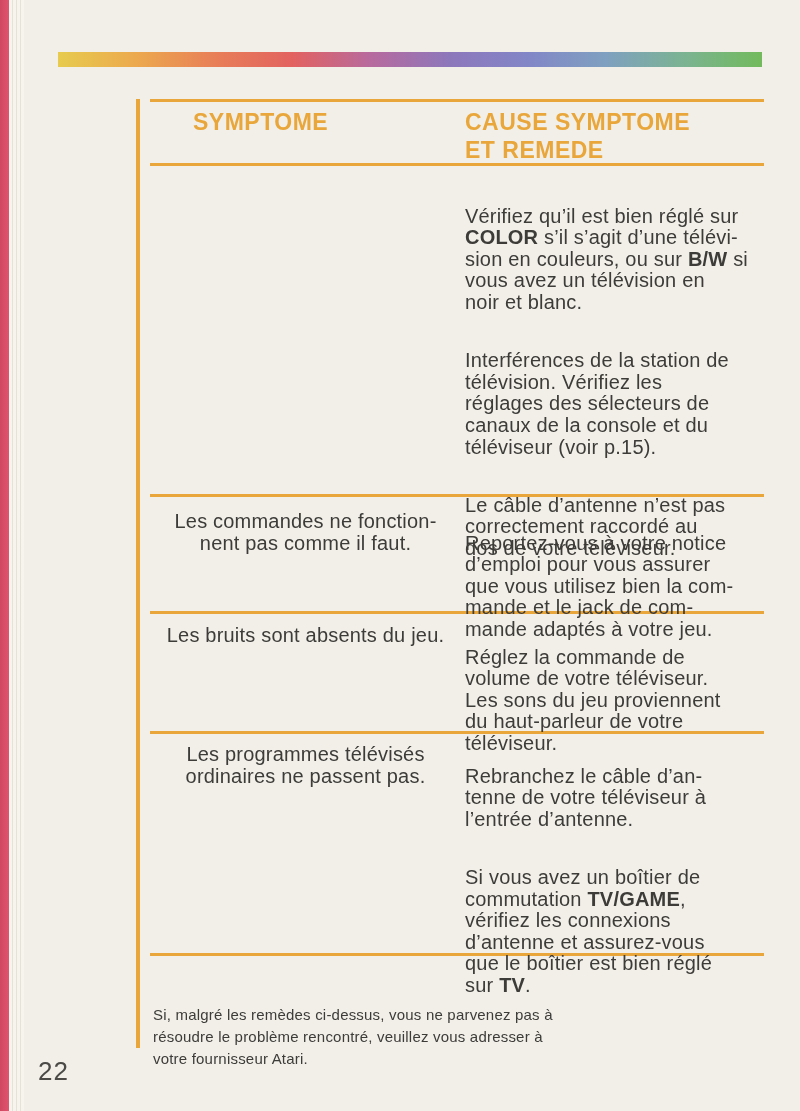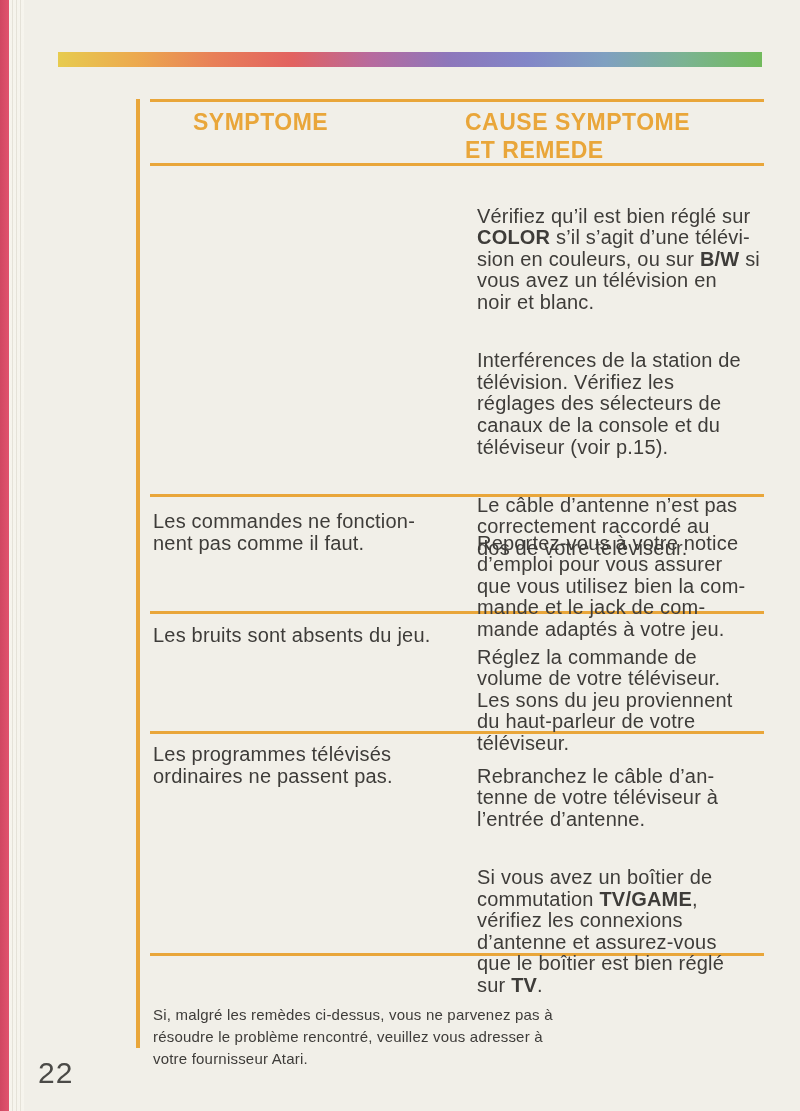--- a/index.html
+++ b/index.html
@@ -46,37 +46,37 @@
     font-size:23px;font-weight:700;letter-spacing:.5px;
     line-height:28px;
   }
   .hdr-symptom{left:13px;margin-left:40px;}
   .hdr-cause{left:325px;}
   .cell{
     position:absolute;
     font-size:20px;line-height:21.6px;letter-spacing:.2px;
     white-space:pre-line;
   }
-  .cell p{white-space:pre-line;margin:0 0 15px 12px;}
+  .cell p{white-space:pre-line;margin:0 0 15px 0;}
   .cell p:last-child{margin-bottom:0;}
-  .col-left{left:13px;width:305px;}
+  .col-left{left:13px;width:305px;text-align:center;}
   .col-right{left:325px;width:305px;}
   .row1{top:85px;}
   .row2{top:412px;}
   .row3{top:526px;}
   .row4{top:645px;}
   .footer-note{
     position:absolute;left:13px;top:905px;width:600px;
     font-size:15px;line-height:22px;letter-spacing:.2px;
     white-space:pre-line;
   }
   .b{font-weight:700;}
   .page-number{
     position:absolute;left:38px;top:1056px;
-    font-size:30px;color:#4b4a47;letter-spacing:1px;
+    font-size:26px;color:#4b4a47;letter-spacing:1px;
   }
 </style>
 </head>
 <body>
 
 <div>
 
   <div class="spine"></div>
   <div class="page-edges"></div>
 

